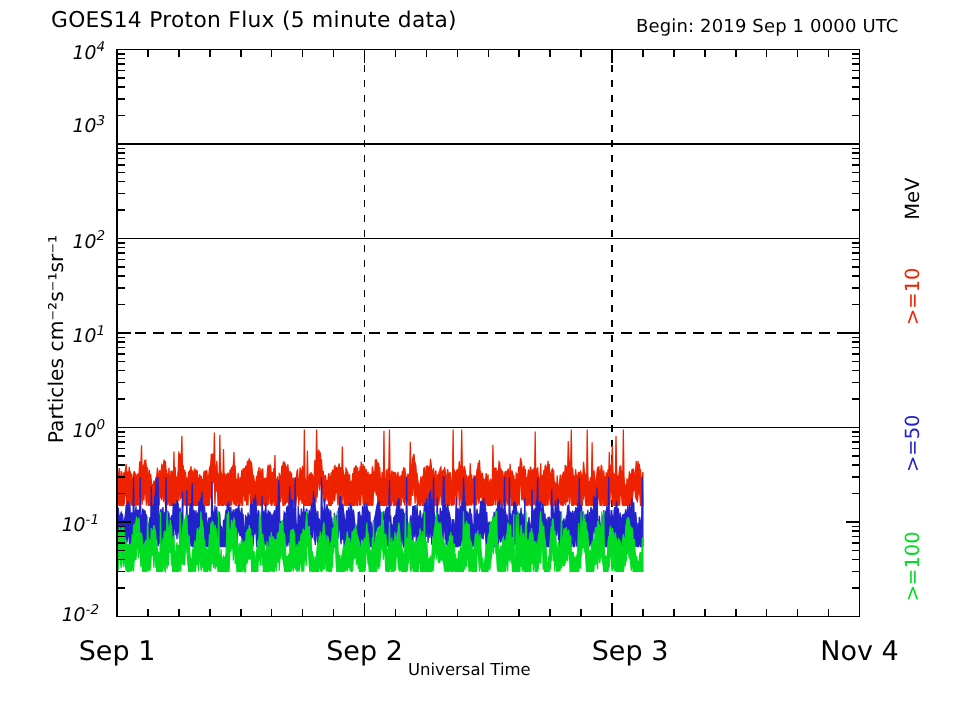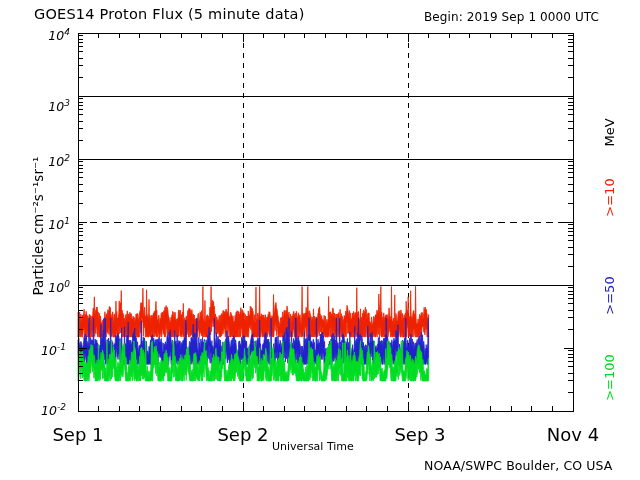--- a/index.html
+++ b/index.html
@@ -85,38 +85,37 @@
 
 <div id="stage">
 
   <div class="txt" id="title">GOES14 Proton Flux (5 minute data)</div>
   <div class="txt" id="begin">Begin: 2019 Sep 1 0000 UTC</div>
 
   <div class="txt" id="ylabel">Particles cm⁻²s⁻¹sr⁻¹</div>
   <div class="txt" id="xlabel">Universal Time</div>
 
   <div class="ytick-label" style="left:26px; top:27px;">10<sup>4</sup></div>
-  <div class="ytick-label" style="left:26px; top:98px;text-align:right;">10<sup>3</sup></div>
+  <div class="ytick-label" style="left:26px; top:76px;text-align:right;">10<sup>3</sup></div>
   <div class="ytick-label" style="left:26px; top:153px;">10<sup>2</sup></div>
   <div class="ytick-label" style="left:26px; top:216px;text-align:right;">10<sup>1</sup></div>
   <div class="ytick-label" style="left:26px; top:279px;">10<sup>0</sup></div>
   <div class="ytick-label" style="left:22px; top:342px;">10<sup>-1</sup></div>
   <div class="ytick-label" style="left:22px; top:402px;">10<sup>-2</sup></div>
 
   <div class="xtick-label" style="left:43px;  top:424px;">Sep 1</div>
   <div class="xtick-label" style="left:208px; top:424px;">Sep 2</div>
   <div class="xtick-label" style="left:385px; top:424px;">Sep 3</div>
   <div class="xtick-label" style="left:538px; top:424px;">Nov 4</div>
 
   <div class="legend-item" style="left:564px; top:125px; color:#000000;">MeV</div>
   <div class="legend-item" style="left:564px; top:190px; color:#ee2200;">&gt;=10</div>
   <div class="legend-item" style="left:564px; top:288px; color:#2222cc;">&gt;=50</div>
   <div class="legend-item" style="left:564px; top:370px; color:#00dd22;">&gt;=100</div>
 
-  <div class="txt" id="credit">NOAA/SWPC Boulder, CO USA</div>
 
   <svg id="plot" width="640" height="480" style="position:absolute;left:0;top:0;">
     <g id="grid">
         <line x1="78" y1="96" x2="573" y2="96" stroke="#000" stroke-width="1" shape-rendering="crispEdges"></line>
         <line x1="78" y1="159" x2="573" y2="159" stroke="#000" stroke-width="1" shape-rendering="crispEdges"></line>
         <line x1="78" y1="285" x2="573" y2="285" stroke="#000" stroke-width="1" shape-rendering="crispEdges"></line>
         <line x1="78" y1="222" x2="573" y2="222" stroke="#000" stroke-width="1" stroke-dasharray="7,5" shape-rendering="crispEdges"></line>
         <line x1="243" y1="33" x2="243" y2="411" stroke="#000" stroke-width="1" stroke-dasharray="5,5" shape-rendering="crispEdges"></line>
         <line x1="408" y1="33" x2="408" y2="411" stroke="#000" stroke-width="1" stroke-dasharray="5,5" shape-rendering="crispEdges"></line>
       </g>

